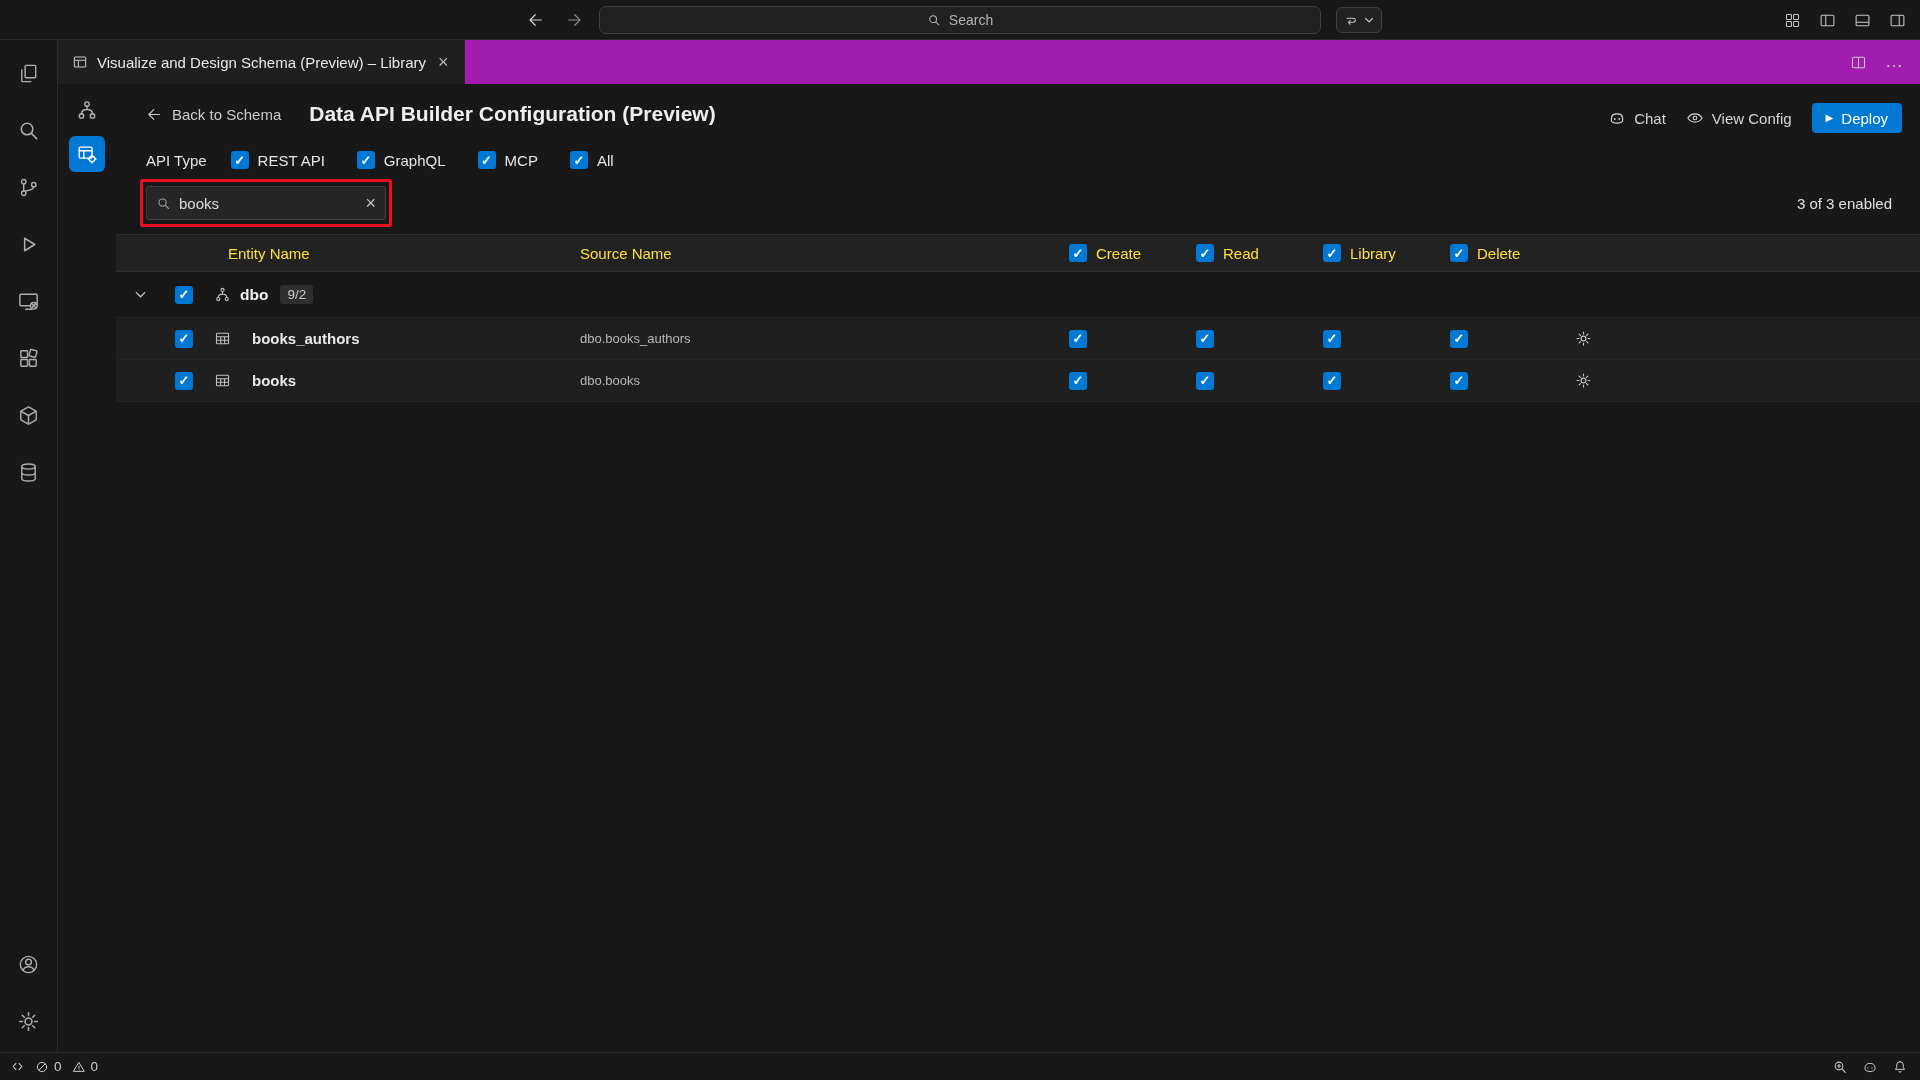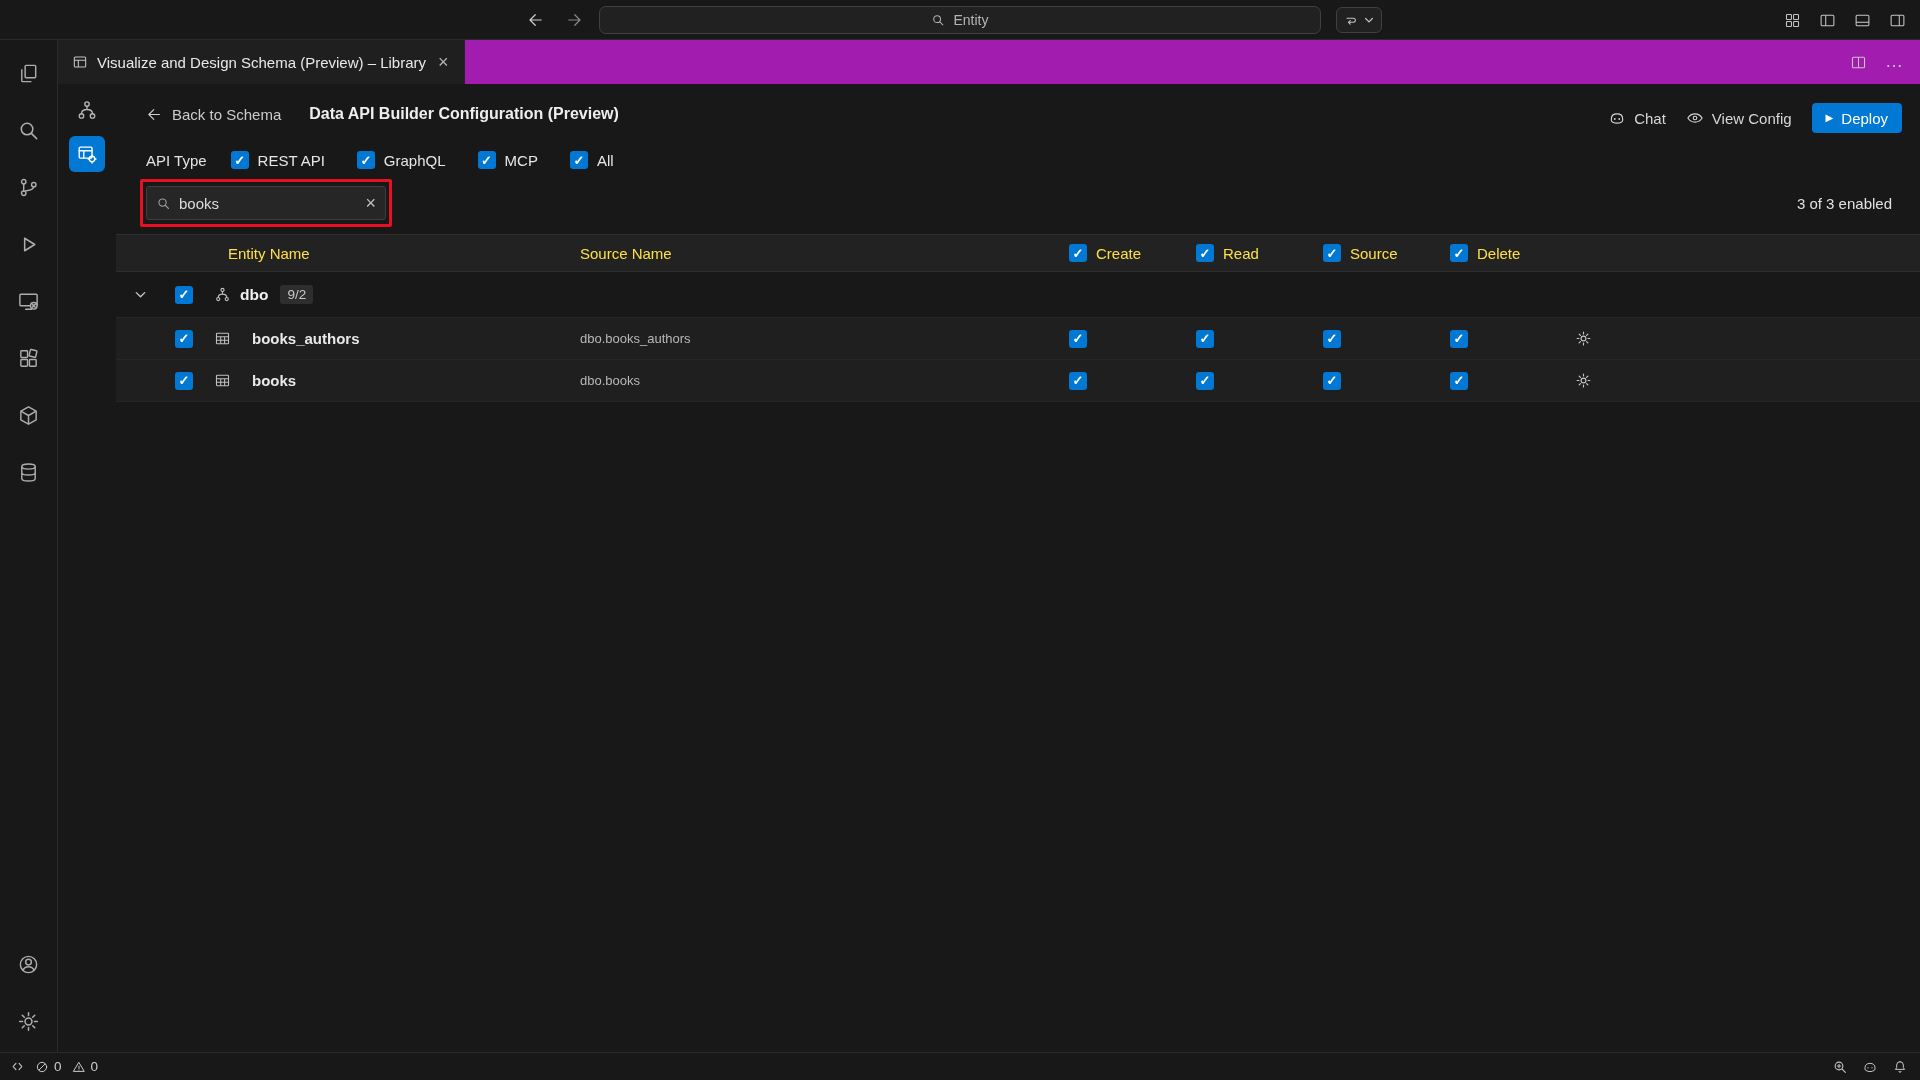--- a/index.html
+++ b/index.html
@@ -60,21 +60,21 @@
   
   .webview { flex:1; display:flex; min-height:0; background:#181818; }
   .side-rail { width:58px; padding-top:8px; display:flex; flex-direction:column; align-items:center; gap:8px; }
   .rail-item { width:36px; height:36px; border-radius:6px; display:flex; align-items:center; justify-content:center; color:#b4b4b4; cursor:pointer; }
   .rail-item.selected { background:var(--accent,#0078d4); color:#ffffff; }
 
   .content { flex:1; display:flex; flex-direction:column; min-width:0; }
 
   .hdr-row { display:flex; align-items:center; height:44px; margin-top:8px; padding:0 18px 0 30px; }
   .back-link { display:flex; align-items:center; gap:9px; color:#cccccc; cursor:pointer; }
-  .page-title { margin-left:28px; font-size:16px; font-weight:700; color:#eeeeee; }
+  .page-title { margin-left:28px; font-size:21px; font-weight:700; color:#eeeeee; }
   .hdr-actions { margin-left:auto; display:flex; align-items:center; gap:20px;margin-top:8px; }
   .ghost-btn { display:flex; align-items:center; gap:8px; color:#d6d6d6; cursor:pointer; font-size:15px; }
   .deploy-btn {
     display:flex; align-items:center; gap:8px; background:var(--accent,#0078d4); color:#ffffff;
     height:30px; padding:0 14px; border-radius:4px; font-size:15px; cursor:pointer;
   }
   .play-glyph { font-size:10px; line-height:1; }
 
   .filter-row { display:flex; align-items:center; height:28px; margin-top:10px; padding:0 28px 0 30px; gap:14px; }
   .filter-label { color:#e3e3e3; margin-right:10px; }
@@ -155,21 +155,21 @@
     </span>
   </div>
 
   <div class="command-center">
     <span>
       <svg width="14" height="14" viewBox="0 0 24 24" fill="none" stroke="currentColor" stroke-width="1.8" stroke-linecap="round">
           <circle cx="10.5" cy="10.5" r="5.8"></circle>
           <path d="M15 15l5.2 5.2"></path>
         </svg>
     </span>
-    <span>Entity</span>
+    <span>Search</span>
   </div>
 
   <div class="loop-btn">
     <span>
       <svg width="16" height="16" viewBox="0 0 24 24" fill="none" stroke="currentColor" stroke-width="1.6" stroke-linecap="round" stroke-linejoin="round">
           <path d="M6 9.5h9.5a3 3 0 0 1 0 6H8.5"></path>
           <path d="M10.8 12.8l-2.6 2.7 2.6 2.7"></path>
         </svg>
     </span>
     <span>
@@ -410,21 +410,21 @@
             <div class="th-crud" style="grid-column:6">
               <span class="cb"></span>
               <span>Create</span>
             </div>
             <div class="th-crud" style="grid-column:7">
               <span class="cb"></span>
               <span>Read</span>
             </div>
             <div class="th-crud" style="grid-column:8">
               <span class="cb"></span>
-              <span>Source</span>
+              <span>Library</span>
             </div>
             <div class="th-crud" style="grid-column:9">
               <span class="cb"></span>
               <span>Delete</span>
             </div>
           </div>
 
           <div class="tbl-grid group-row">
             <div class="chev-cell">
               <svg width="15" height="15" viewBox="0 0 16 16" fill="none" stroke="currentColor" stroke-width="1.5" stroke-linecap="round" stroke-linejoin="round">

